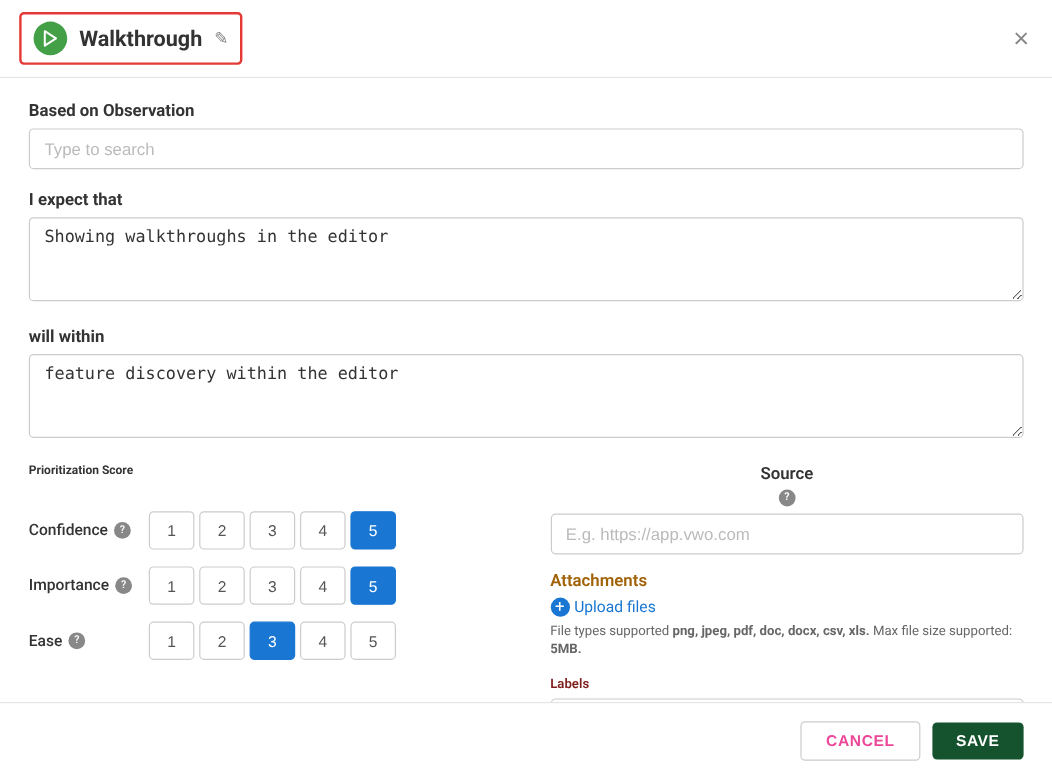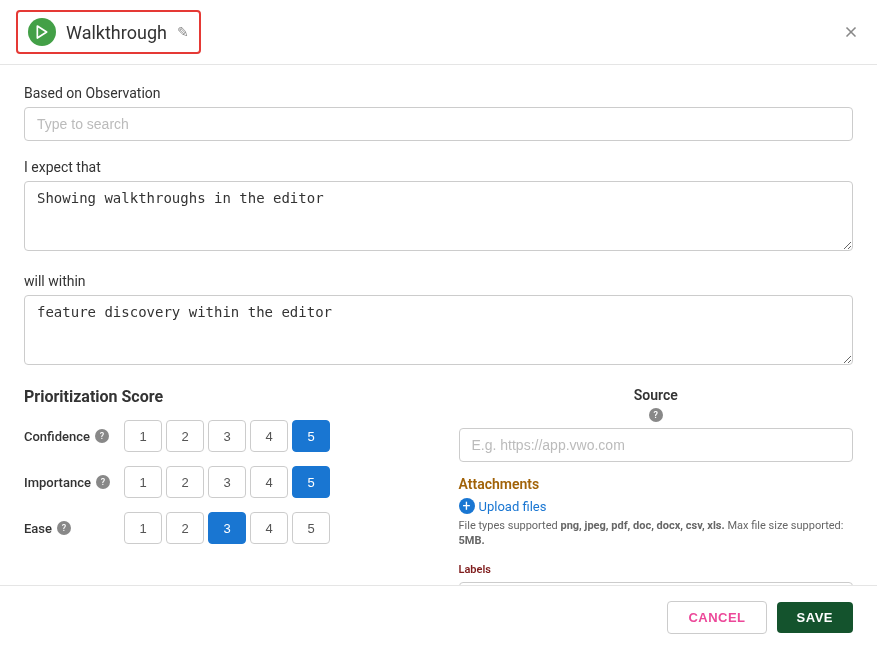--- a/index.html
+++ b/index.html
@@ -41,21 +41,21 @@
       background: #43a047;
       border-radius: 50%;
       display: flex;
       align-items: center;
       justify-content: center;
       color: white;
       font-size: 14px;
     }
     .header-title {
       font-size: 18px;
-      font-weight: 400;
+      font-weight: 700;
       color: #333;
       text-align: center;
     }
     .edit-icon {
       color: #888;
       font-size: 14px;
       cursor: pointer;
     }
     .close-btn {
       position: absolute;
@@ -78,21 +78,21 @@
       padding: 20px 24px;
       overflow-y: auto;
       height: calc(649px - 60px - 64px);
     }
     .form-group {
       margin-bottom: 18px;
     }
     .form-label {
       display: block;
       font-size: 14px;
-      font-weight: 400;
+      font-weight: 700;
       color: #333;
       margin-bottom: 6px;
     }
     .form-input {
       width: 100%;
       border: 1px solid #ccc;
       border-radius: 4px;
       padding: 8px 12px;
       font-size: 14px;
       color: #333;
@@ -109,24 +109,24 @@
       resize: vertical;
       min-height: 70px;
     }
     .two-col {
       display: flex;
       gap: 40px;
     }
     .left-col { flex: 1; }
     .right-col { flex: 1; }
     .section-title {
-      font-size: 16px;
+      font-size: 10px;
       font-weight: 700;
       color: #333;
-      margin-bottom: 14px;
+      margin-bottom: 28px;
     }
     .score-row {
       display: flex;
       align-items: center;
       margin-bottom: 14px;
     }
     .score-label {
       font-size: 13px;
       font-weight: 500;
       color: #333;

